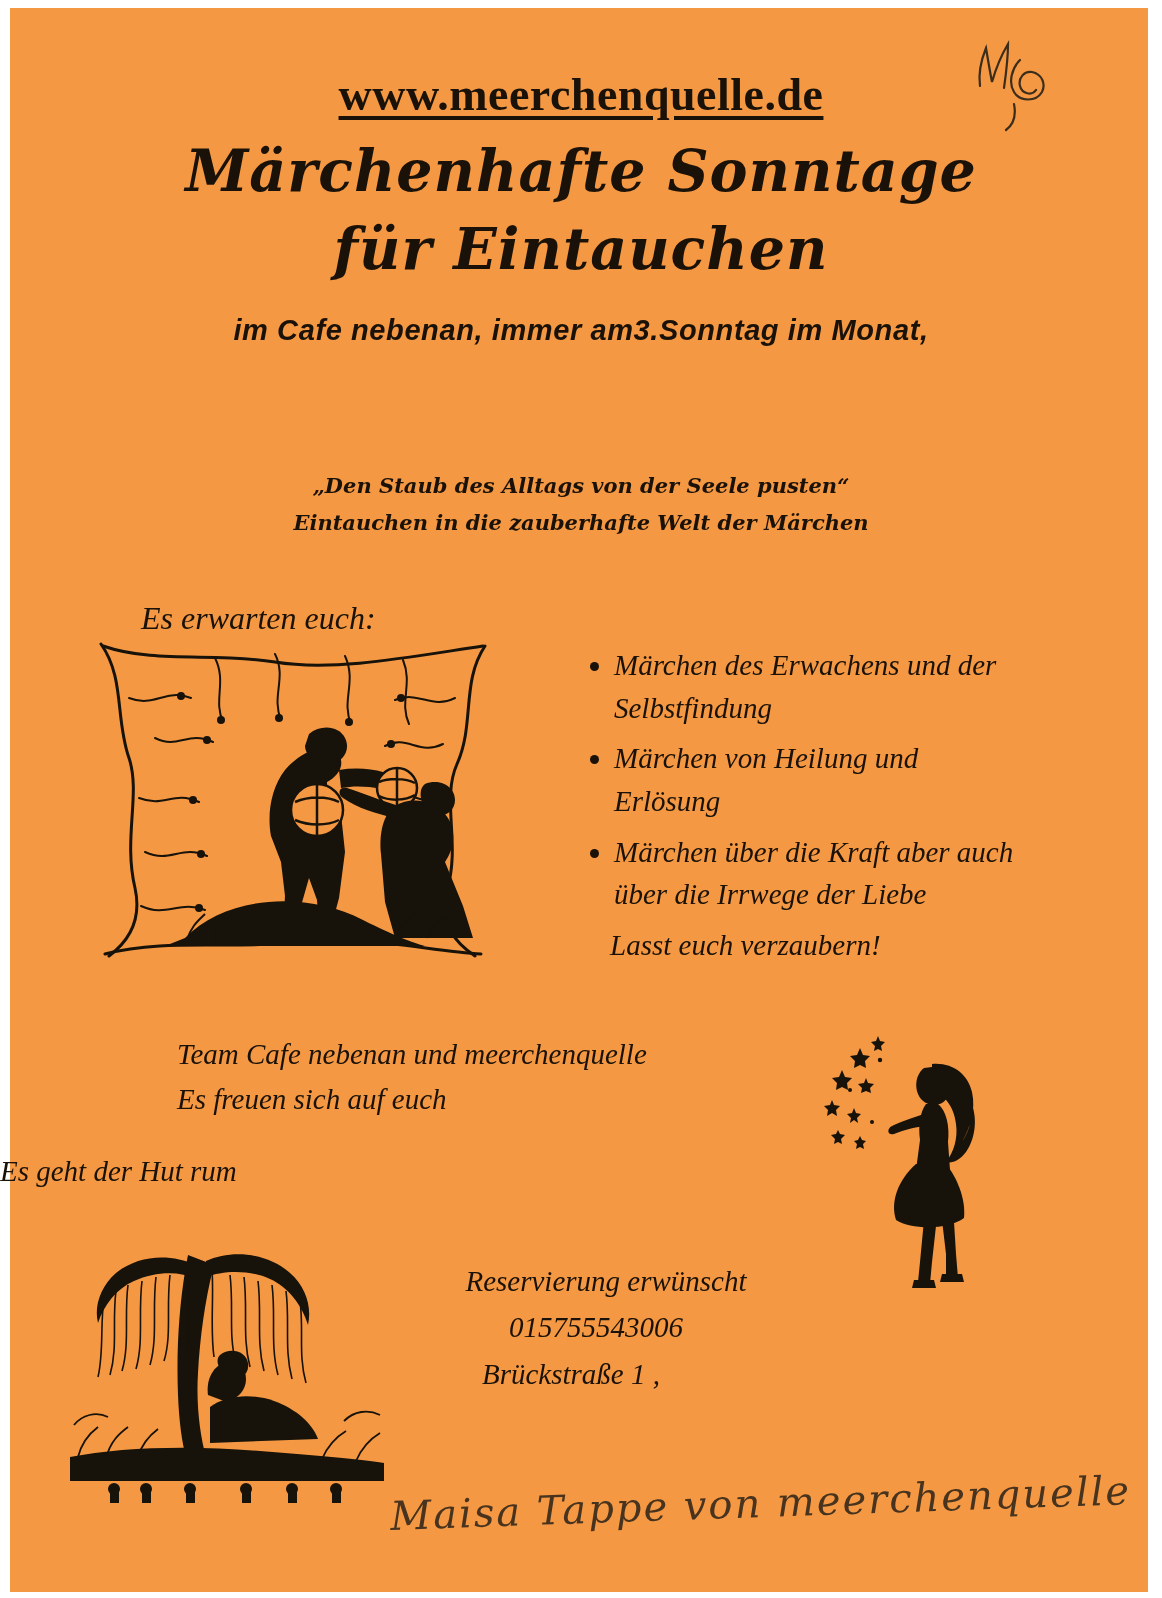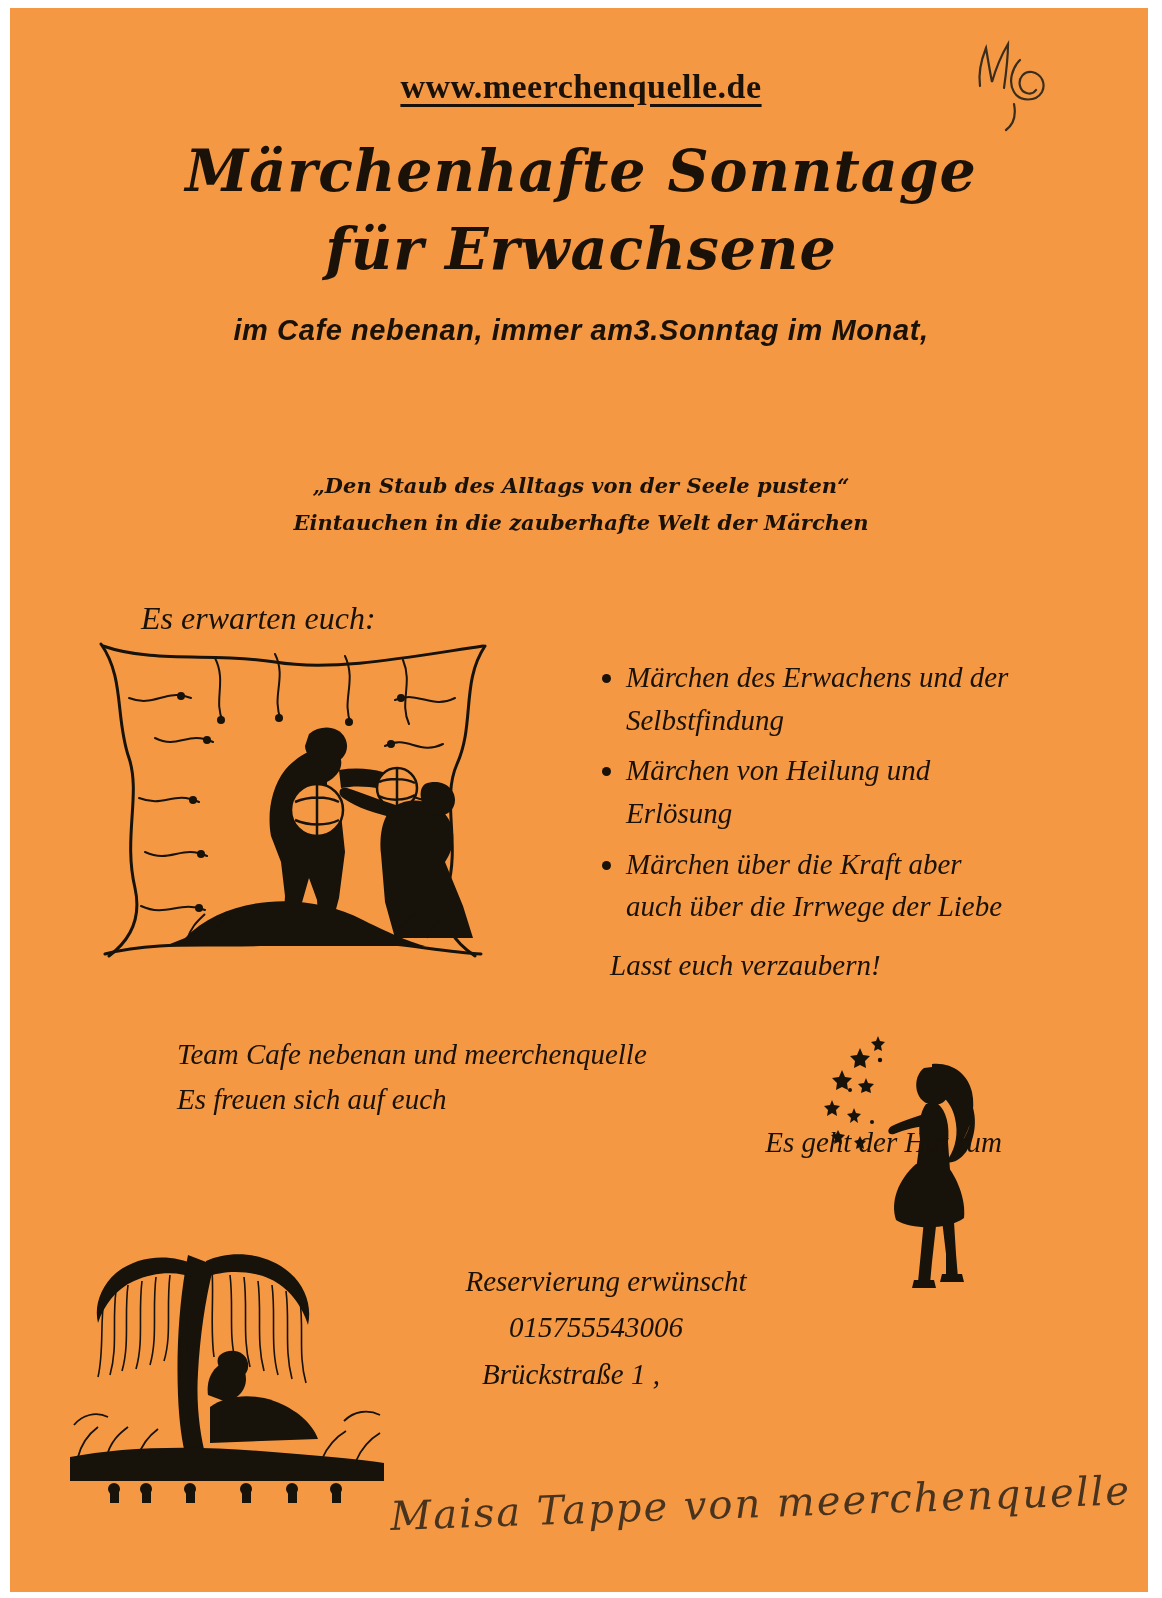--- a/index.html
+++ b/index.html
@@ -27,21 +27,21 @@
   .edge-bottom { left:0; bottom:0; width:1162px; height:6px; }
 
   .url {
     position: absolute;
     top: 68px;
     left: 0;
     width: 1162px;
     text-align: center;
     font-family: "Liberation Serif", serif;
     font-weight: bold;
-    font-size: 34px;
+    font-size: 46px;
     letter-spacing: 0.5px;
     text-decoration: underline;
     text-underline-offset: 6px;
   }
 
   .headline {
     position: absolute;
     top: 132px;
     left: 0;
     width: 1162px;
@@ -121,21 +121,21 @@
     position: absolute;
     left: 568px;
     top: 640px;
     width: 460px;
     font-family: "Liberation Serif", serif;
     font-style: italic;
     font-size: 29px;
     line-height: 1.47;
   }
   .bullets ul {
-    margin: 16px;
+    margin: 4px;
     padding-left: 42px;
     list-style: disc;
   }
   .bullets li { margin-bottom: 8px; }
   .bullets .tail {
     margin-top: 6px;
     margin-left: 42px;
   }
 
   .thanks {
@@ -143,23 +143,23 @@
     left: 177px;
     top: 1032px;
     font-family: "Liberation Serif", serif;
     font-style: italic;
     font-size: 29px;
     line-height: 1.55;
   }
   .hat {
     position: absolute;
     left: 0;
-    top: 1126px;
-    width: 1162px;
-    text-align: right;
+    top: 1155px;
+    width: 1162px;
+    text-align: left;
     padding-right: 160px;
     box-sizing: border-box;
     font-family: "Liberation Serif", serif;
     font-style: italic;
     font-size: 29px;
   }
   .contact {
     position: absolute;
     left: 0;
     top: 1258px;
@@ -212,21 +212,21 @@
       <path d="M18 48 C16 34, 20 20, 24 10 C26 22, 28 34, 30 44 C34 30, 40 16, 46 6 C46 22, 44 36, 42 50"></path>
       <path d="M58 22 C50 30, 46 44, 52 54 C58 64, 74 64, 80 54 C84 46, 80 36, 70 34 C62 33, 56 40, 58 48 C60 56, 70 58, 74 52"></path>
       <path d="M52 66 C54 76, 52 86, 44 92"></path>
     </g>
   </svg>
 
   <div class="url">www.meerchenquelle.de</div>
 
   <div class="headline">
     <span class="l1">Märchenhafte Sonntage</span>
-    <span class="l2">für Erwachsene</span>
+    <span class="l2">für Eintauchen</span>
   </div>
 
   <div class="subline">
     <span class="d1">im Cafe nebenan, immer am3.Sonntag im Monat,</span>
   </div>
 
   <div class="quote">
     <span class="q1">„Den Staub des Alltags von der Seele pusten“</span>
     <span class="q2">Eintauchen in die zauberhafte Welt der Märchen</span>
   </div>

